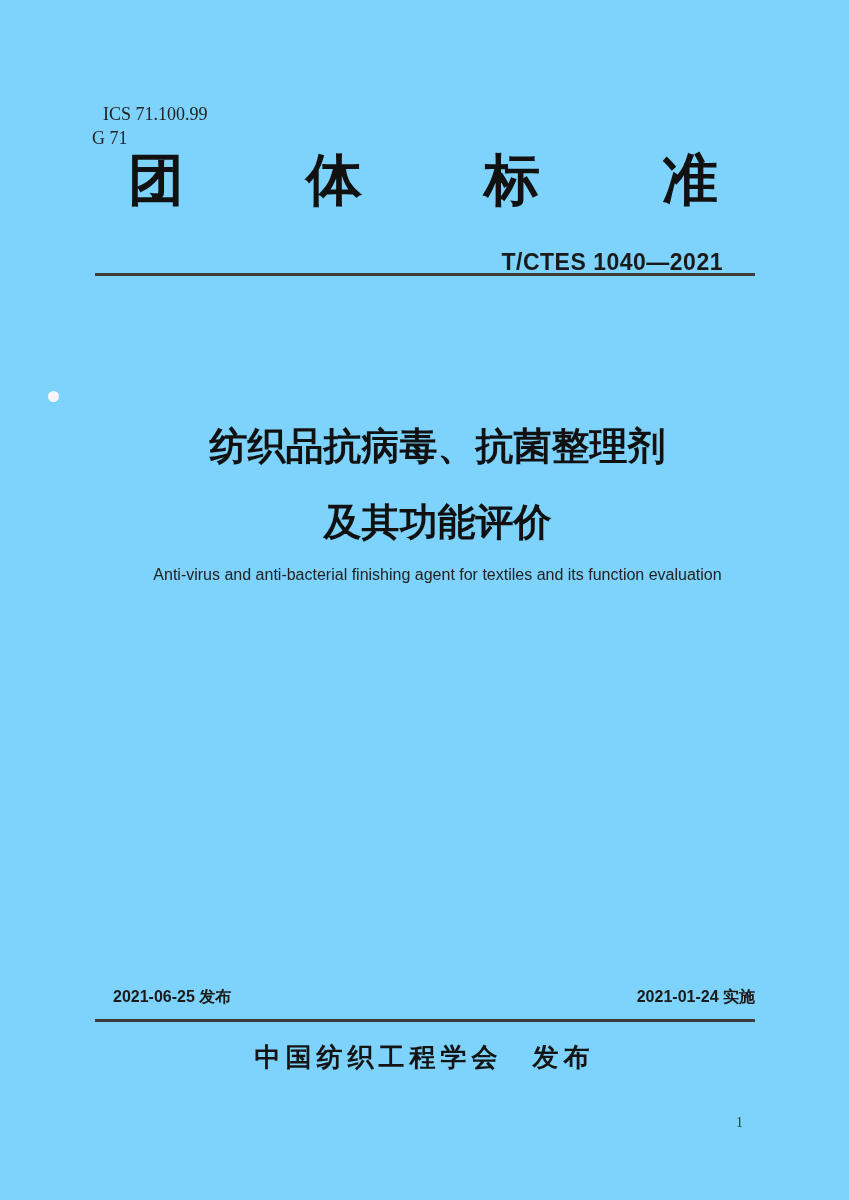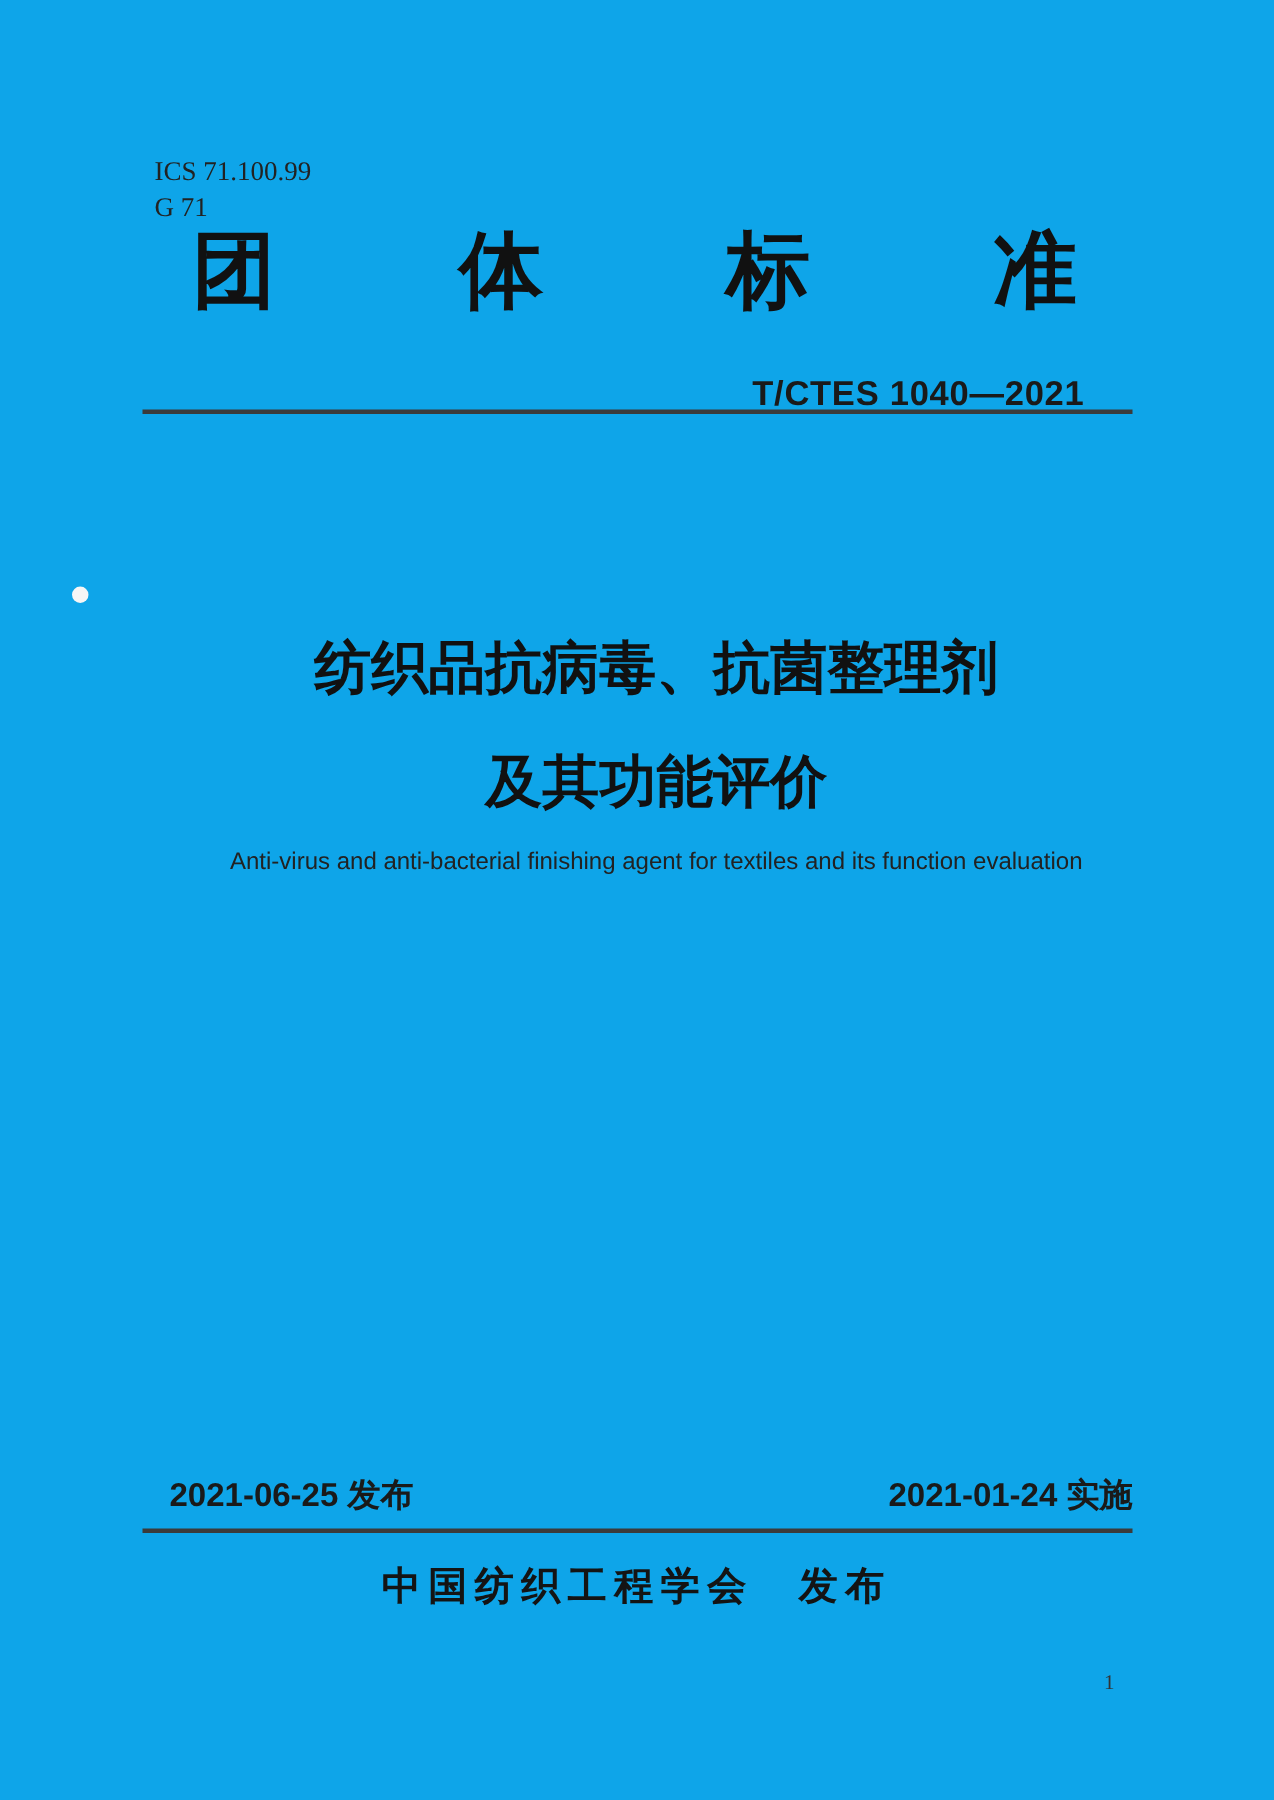--- a/index.html
+++ b/index.html
@@ -8,36 +8,36 @@
     width: 849px;
     height: 1200px;
     position: relative;
     font-family: "Liberation Sans", sans-serif;
     color: #1c1c1c;
     overflow: hidden;
   }
   .page {
     position: absolute;
     inset: 0;
-    background: #0ea5e9;
+    background: #7dd3fc;
     padding-left: 10px;
   }
 
   
   .ics-code {
     position: absolute;
     left: 103px; top: 103px;
     font-family: "Liberation Serif", serif;
     font-size: 18px;
     line-height: 22px;
     color: #222222;
   }
   .class-code {
     position: absolute;
-    left: 103px; top: 127px;
+    left: 92px; top: 127px;
     font-family: "Liberation Serif", serif;
     font-size: 18px;
     line-height: 22px;
     color: #222222;
   }
 
   
   .std-type {
     position: absolute;
     left: 128px; top: 150px;
@@ -103,21 +103,21 @@
     color: #222222;
   }
 
   
   .dates-row {
     position: absolute;
     left: 113px; top: 983px;
     width: 642px;
     display: flex;
     justify-content: space-between;
-    font-size: 22px;
+    font-size: 16px;
     line-height: 27px;
     font-weight: 600;
     color: #1a1a1a;
     text-align: right;
   }
 
   
   .publisher-row {
     position: absolute;
     left: 0; top: 1041px;

